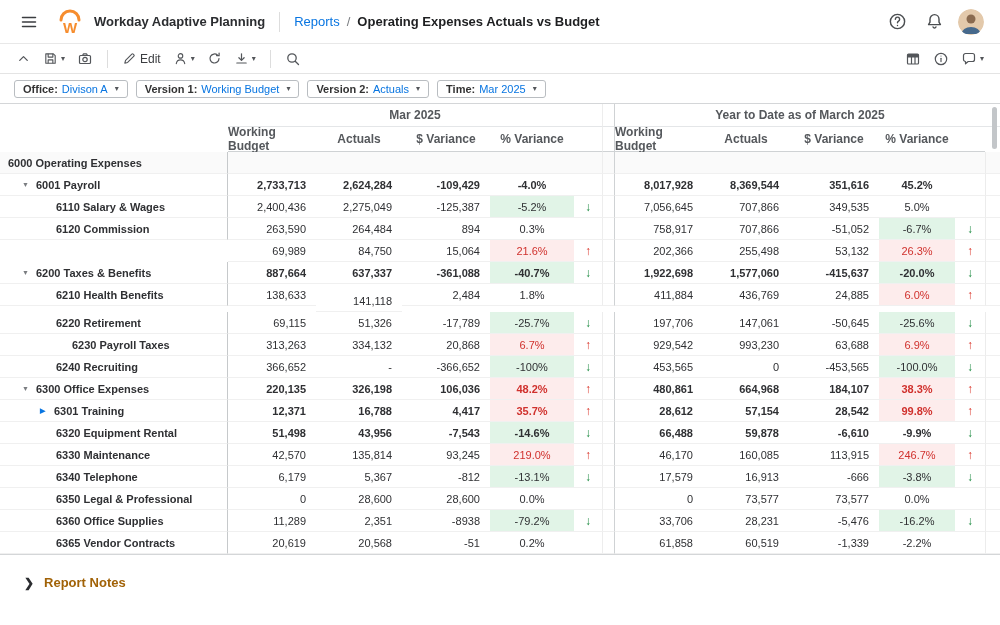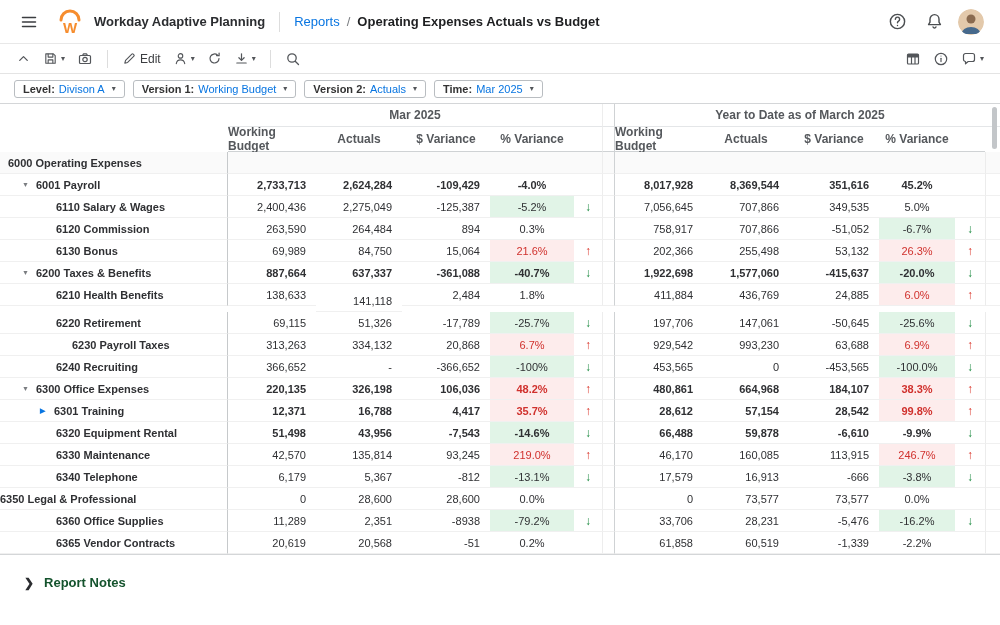--- a/index.html
+++ b/index.html
@@ -66,21 +66,21 @@
   .arrow.up { color: #d93025; }
   .b { font-weight: 700; }
   .toprow { background: #fafafa; }
   .fillc { border-left: 1px solid #ececec; }
   .scrollthumb { position: absolute; right: 3px; top: 4px; width: 5px; height: 42px;
     background: #c3c6c9; border-radius: 3px; cursor: grab; }
 
   
   .notes { display: flex; align-items: center; gap: 10px; margin: 20px 0 0 24px; cursor: pointer; }
   .notes .chev { font-size: 12px; font-weight: 700; color: #2b2d30; }
-  .notes .ntxt { font-size: 13px; font-weight: 700; color: #14532d; }
+  .notes .ntxt { font-size: 13px; font-weight: 700; color: #a16207; }
 
   svg { display: block; }
 </style>
 </head>
 <body>
 
 <div class="topbar">
   <button class="iconbtn">
     <svg width="18" height="18" viewBox="0 0 18 18">
       <path d="M2.5 4.5h13M2.5 9h13M2.5 13.5h13" stroke="#3b3d40" stroke-width="1.5" stroke-linecap="round"></path>
@@ -197,21 +197,21 @@
       <svg width="16" height="16" viewBox="0 0 16 16" fill="none" stroke="#53565a" stroke-width="1.2" stroke-linejoin="round">
         <path d="M2.5 4.5a2 2 0 0 1 2-2h7a2 2 0 0 1 2 2v4a2 2 0 0 1-2 2H7.2L4.5 12.8v-2.3h0a2 2 0 0 1-2-2z"></path>
       </svg>
       <span class="tcaret">▾</span>
     </button>
   </div>
 </div>
 
 <div class="filterbar">
   <button class="chip">
-    <span class="cl">Level:</span>
+    <span class="cl">Office:</span>
     <span class="cv">Divison A</span>
     <span class="ccaret">▾</span>
   </button>
   <button class="chip">
     <span class="cl">Version 1:</span>
     <span class="cv">Working Budget</span>
     <span class="ccaret">▾</span>
   </button>
   <button class="chip">
     <span class="cl">Version 2:</span>
@@ -296,23 +296,20 @@
       <div class="cell num" style="grid-area: 6 / 4;">894</div>
       <div class="cell num pv neutral" style="grid-area: 6 / 5;">0.3%</div>
       <div class="cell arrow" style="grid-area: 6 / 6;"></div>
       <div class="cell num" style="grid-area: 6 / 8;">758,917</div>
       <div class="cell num" style="grid-area: 6 / 9;">707,866</div>
       <div class="cell num" style="grid-area: 6 / 10;">-51,052</div>
       <div class="cell num pv good" style="grid-area: 6 / 11;">-6.7%</div>
       <div class="cell arrow down" style="grid-area: 6 / 12;">↓</div>
       <div class="cell colsep" style="grid-area: 6 / 7;"></div>
       <div class="cell fillc" style="grid-area: 6 / 13;"></div>
-      <div class="cell lab" style="grid-area: 7 / 1; padding-left: 56px;">
-        <span>6130 Bonus</span>
-      </div>
       <div class="cell num" style="grid-area: 7 / 2;">69,989</div>
       <div class="cell num" style="grid-area: 7 / 3;">84,750</div>
       <div class="cell num" style="grid-area: 7 / 4;">15,064</div>
       <div class="cell num pv bad" style="grid-area: 7 / 5;">21.6%</div>
       <div class="cell arrow up" style="grid-area: 7 / 6;">↑</div>
       <div class="cell num" style="grid-area: 7 / 8;">202,366</div>
       <div class="cell num" style="grid-area: 7 / 9;">255,498</div>
       <div class="cell num" style="grid-area: 7 / 10;">53,132</div>
       <div class="cell num pv bad" style="grid-area: 7 / 11;">26.3%</div>
       <div class="cell arrow up" style="grid-area: 7 / 12;">↑</div>
@@ -464,21 +461,21 @@
       <div class="cell num" style="grid-area: 17 / 4;">-812</div>
       <div class="cell num pv good" style="grid-area: 17 / 5;">-13.1%</div>
       <div class="cell arrow down" style="grid-area: 17 / 6;">↓</div>
       <div class="cell num" style="grid-area: 17 / 8;">17,579</div>
       <div class="cell num" style="grid-area: 17 / 9;">16,913</div>
       <div class="cell num" style="grid-area: 17 / 10;">-666</div>
       <div class="cell num pv good" style="grid-area: 17 / 11;">-3.8%</div>
       <div class="cell arrow down" style="grid-area: 17 / 12;">↓</div>
       <div class="cell colsep" style="grid-area: 17 / 7;"></div>
       <div class="cell fillc" style="grid-area: 17 / 13;"></div>
-      <div class="cell lab" style="grid-area: 18 / 1; ">
+      <div class="cell lab" style="grid-area: 18 / 1; padding-left: 56px;">
         <span>6350 Legal &amp; Professional</span>
       </div>
       <div class="cell num" style="grid-area: 18 / 2;">0</div>
       <div class="cell num" style="grid-area: 18 / 3;">28,600</div>
       <div class="cell num" style="grid-area: 18 / 4;">28,600</div>
       <div class="cell num pv neutral" style="grid-area: 18 / 5;">0.0%</div>
       <div class="cell arrow" style="grid-area: 18 / 6;"></div>
       <div class="cell num" style="grid-area: 18 / 8;">0</div>
       <div class="cell num" style="grid-area: 18 / 9;">73,577</div>
       <div class="cell num" style="grid-area: 18 / 10;">73,577</div>

